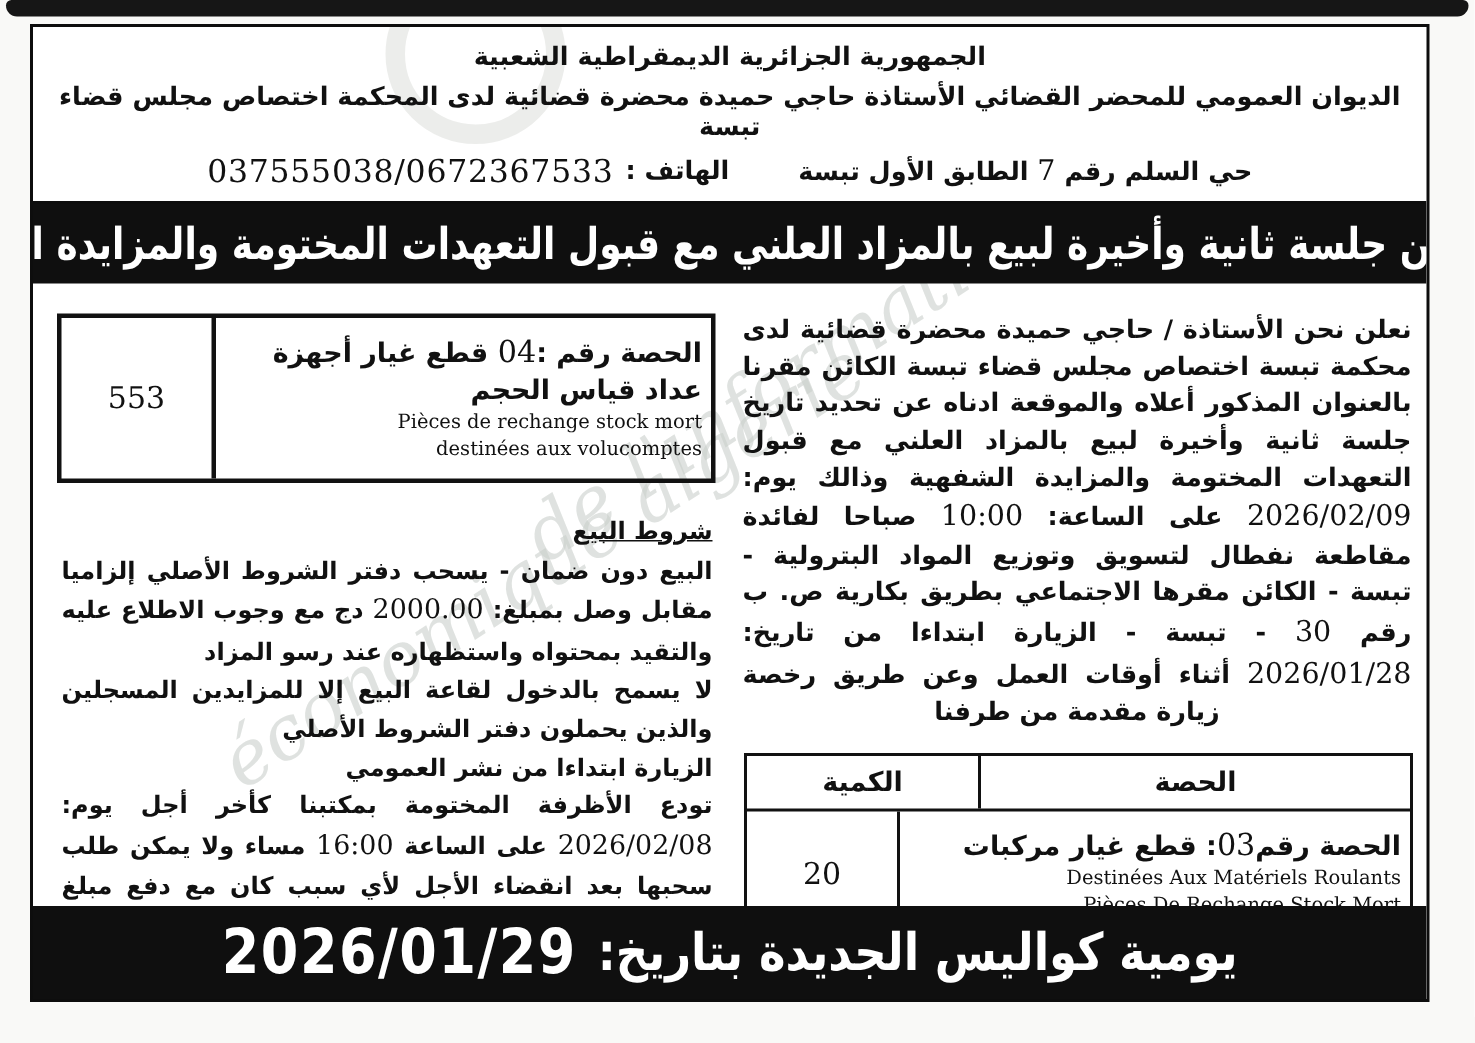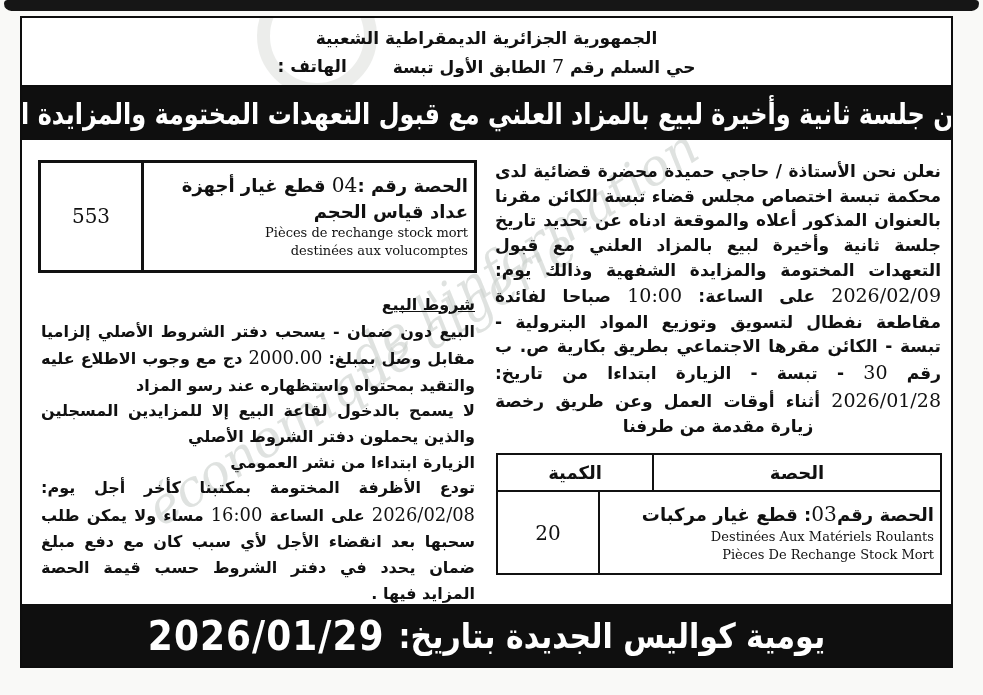--- a/index.html
+++ b/index.html
@@ -136,24 +136,26 @@
   <div class="top-edge-bar"></div>
 
   <div class="ad-frame">
 
     <div class="wm-circle"></div>
     <div class="wm wm1">de l'information</div>
     <div class="wm wm2">économique algerie</div>
 
     <div class="header-box layer">
       <div class="hdr-line1">الجمهورية الجزائرية الديمقراطية الشعبية</div>
+      <div class="hdr-line2">الديوان العمومي للمحضر القضائي الأستاذة حاجي حميدة محضرة قضائية لدى المحكمة اختصاص مجلس قضاء تبسة</div>
       <div class="hdr-line3">
         <span><span>حي السلم رقم </span><span class="num">7</span><span> الطابق الأول تبسة</span></span>
         <span class="phone-wrap">
           <span>الهاتف :</span>
+          <span class="phone-num">037555038/0672367533</span>
         </span>
       </div>
     </div>
 
     <div class="title-banner layer">
       <span>إعلان عن جلسة ثانية وأخيرة لبيع بالمزاد العلني مع قبول التعهدات المختومة والمزايدة الشفهية</span>
     </div>
 
     <div class="content layer">
 

